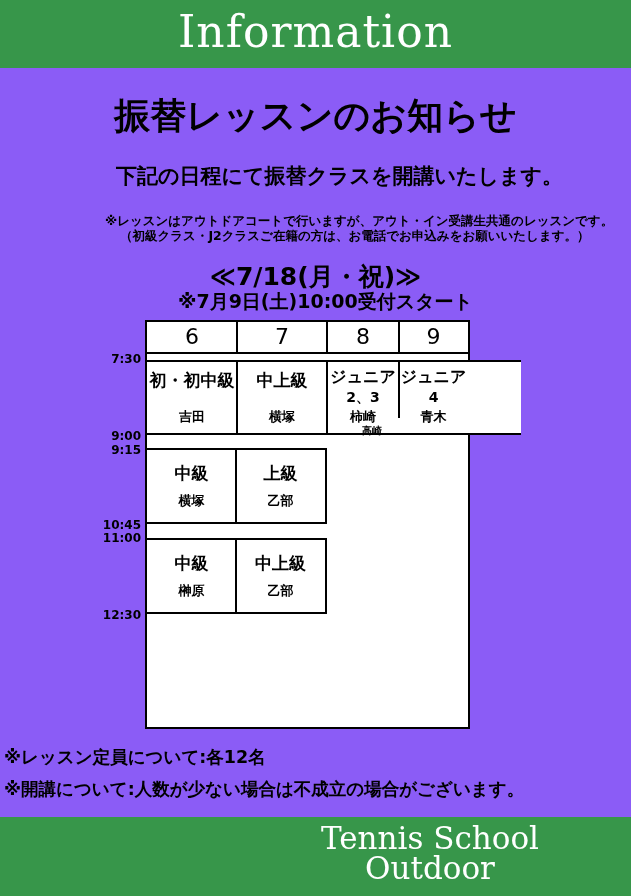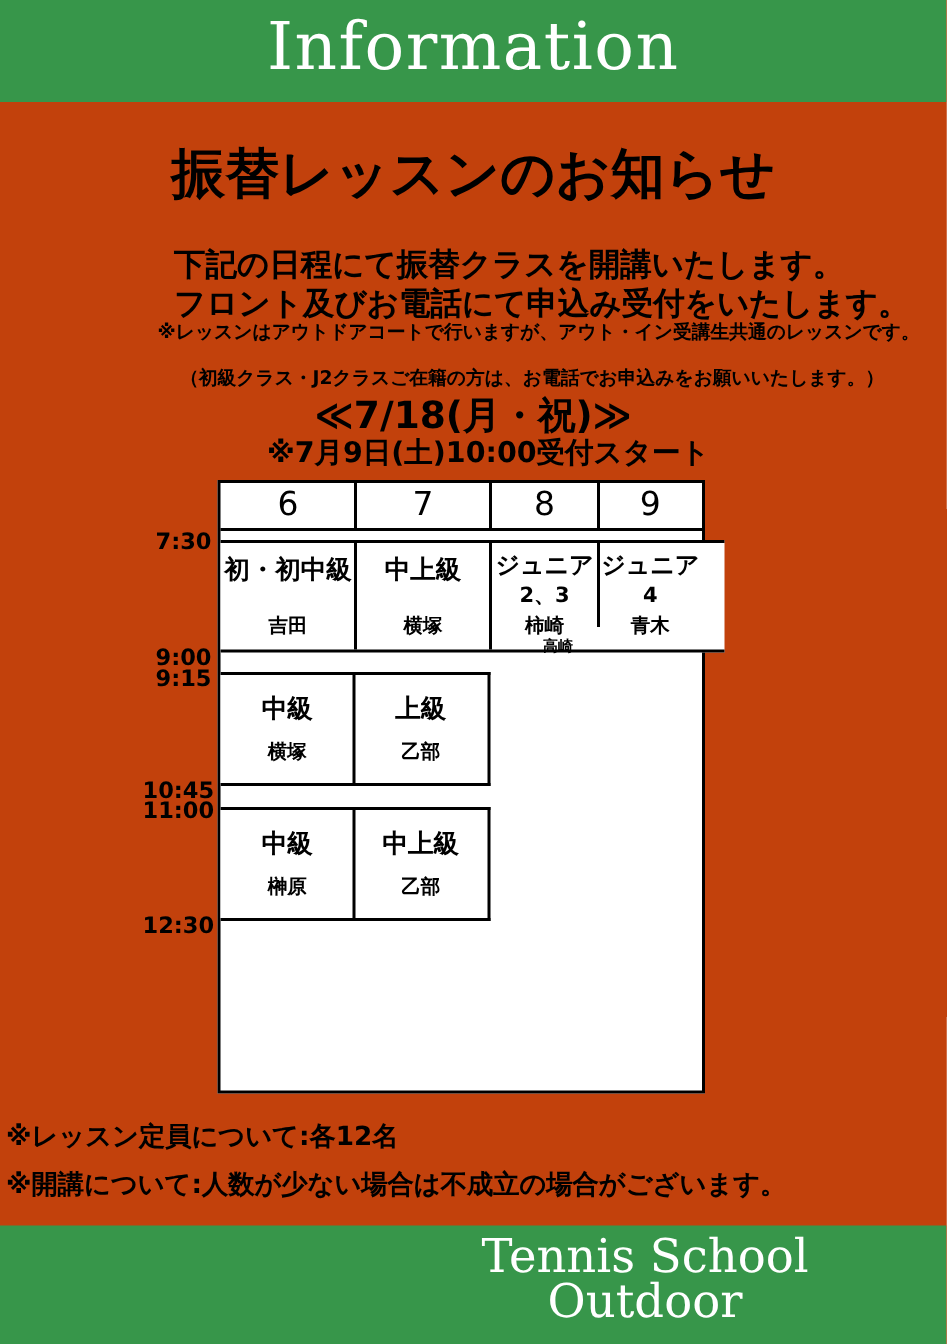--- a/index.html
+++ b/index.html
@@ -1,59 +1,59 @@
 <!DOCTYPE html>
 <html><head>
 <meta charset="utf-8">
 <style>
   html,body{margin:0;padding:0;}
   body{width:631px;height:896px;background:#ffffff;font-family:"DejaVu Sans",sans-serif;}
-  .page{position:relative;width:631px;height:896px;overflow:hidden;background:#c2410c;text-decoration:underline;}
+  .page{position:relative;width:631px;height:896px;overflow:hidden;background:#8b5cf6;text-decoration:underline;}
 
   
   .topbar{position:absolute;left:0;top:0;width:631px;height:68px;background:#37964a;}
   .info-title{position:absolute;left:0;top:6px;width:631px;text-align:center;
     font-family:"DejaVu Serif",serif;font-size:44px;color:#ffffff;letter-spacing:1px;}
 
   
   .notice-title{position:absolute;left:0;top:92px;width:631px;text-align:center;
     font-size:36px;font-weight:bold;color:#000;}
   .para{position:absolute;left:116px;font-size:21px;font-weight:bold;color:#000;white-space:nowrap;}
   .pline1{top:162px;}
   .pline2{top:188px;}
   .small-note{position:absolute;left:105px;font-size:12.5px;font-weight:bold;color:#000;white-space:nowrap;}
   .snote1{top:213px;}
   .snote2{top:229px;}
-  .snote3{top:244px;left:120px;}
+  .snote3{top:228px;left:120px;}
 
   
   .date-heading{position:absolute;left:0;top:260px;width:631px;text-align:center;
     font-size:25px;font-weight:bold;color:#000;}
   .reception{position:absolute;left:0;top:289px;width:631px;text-align:center;
     font-size:19px;font-weight:bold;color:#000;margin-left:10px;}
 
   
   .sched{position:absolute;left:145px;top:320px;width:325px;height:409px;
     border:2px solid #000;box-sizing:border-box;background:#fff;}
   .thead{position:absolute;left:0;top:0;width:321px;height:32px;border-bottom:2px solid #000;box-sizing:border-box;}
   .hcell{position:absolute;top:0;height:30px;line-height:30px;text-align:center;font-size:22px;color:#000;}
   .hdiv{position:absolute;top:0;width:2px;height:30px;background:#000;}
   .block{position:absolute;box-sizing:border-box;border-top:2px solid #000;border-bottom:2px solid #000;background:#fff;}
-  .b1{left:0;top:38px;width:336px;height:75px;}
+  .b1{left:0;top:38px;width:374px;height:75px;}
   .b2{left:0;top:126px;width:180px;height:76px;border-right:2px solid #000;}
   .b3{left:0;top:216px;width:180px;height:76px;border-right:2px solid #000;}
   .vdiv{position:absolute;top:0;width:2px;background:#000;}
   .cell{position:absolute;top:0;bottom:0;display:flex;flex-direction:column;align-items:center;
     justify-content:space-between;padding:9px 0 7px 0;box-sizing:border-box;}
   .cname{font-size:17px;font-weight:bold;color:#000;text-align:center;line-height:1.15;}
   .cname2{font-size:14px;font-weight:bold;color:#000;text-align:center;line-height:1.1;}
   .cteacher{font-size:13px;font-weight:bold;color:#000;text-align:center;}
   .extra-teacher{position:absolute;left:362px;top:424px;font-size:10px;font-weight:bold;color:#000;}
 
-  .time-label{position:absolute;left:95px;width:46px;text-align:right;font-size:15px;font-weight:bold;color:#000;}
+  .time-label{position:absolute;left:95px;width:46px;text-align:right;font-size:12px;font-weight:bold;color:#000;}
 
   
   .footnote{position:absolute;left:4px;font-size:17.5px;font-weight:bold;color:#000;white-space:nowrap;}
   .fn1{top:745px;}
   .fn2{top:777px;}
 
   
   .footbar{position:absolute;left:0;top:817px;width:631px;height:79px;background:#37964a;}
   .logo-box{position:absolute;left:135px;top:826px;width:140px;height:57px;background:#ffffff;}
   .logo-line{position:absolute;left:9px;font-weight:bold;font-size:14.5px;line-height:15px;letter-spacing:0.2px;white-space:nowrap;}
@@ -72,21 +72,20 @@
 <body>
 
 <div class="page">
 
   <div class="topbar">
     <div class="info-title">Information</div>
   </div>
 
   <div class="notice-title">振替レッスンのお知らせ</div>
   <div class="para pline1">下記の日程にて振替クラスを開講いたします。</div>
-  <div class="para pline2">フロント及びお電話にて申込み受付をいたします。</div>
   <div class="small-note snote1">※レッスンはアウトドアコートで行いますが、アウト・イン受講生共通のレッスンです。</div>
   <div class="small-note snote3">（初級クラス・J2クラスご在籍の方は、お電話でお申込みをお願いいたします。）</div>
 
   <div class="date-heading">≪7/18(月・祝)≫</div>
   <div class="reception">※7月9日(土)10:00受付スタート</div>
 
   <div class="time-label" style="top:352px;">7:30</div>
   <div class="time-label" style="top:429px;">9:00</div>
   <div class="time-label" style="top:443px;">9:15</div>
   <div class="time-label" style="top:518px;">10:45</div>

